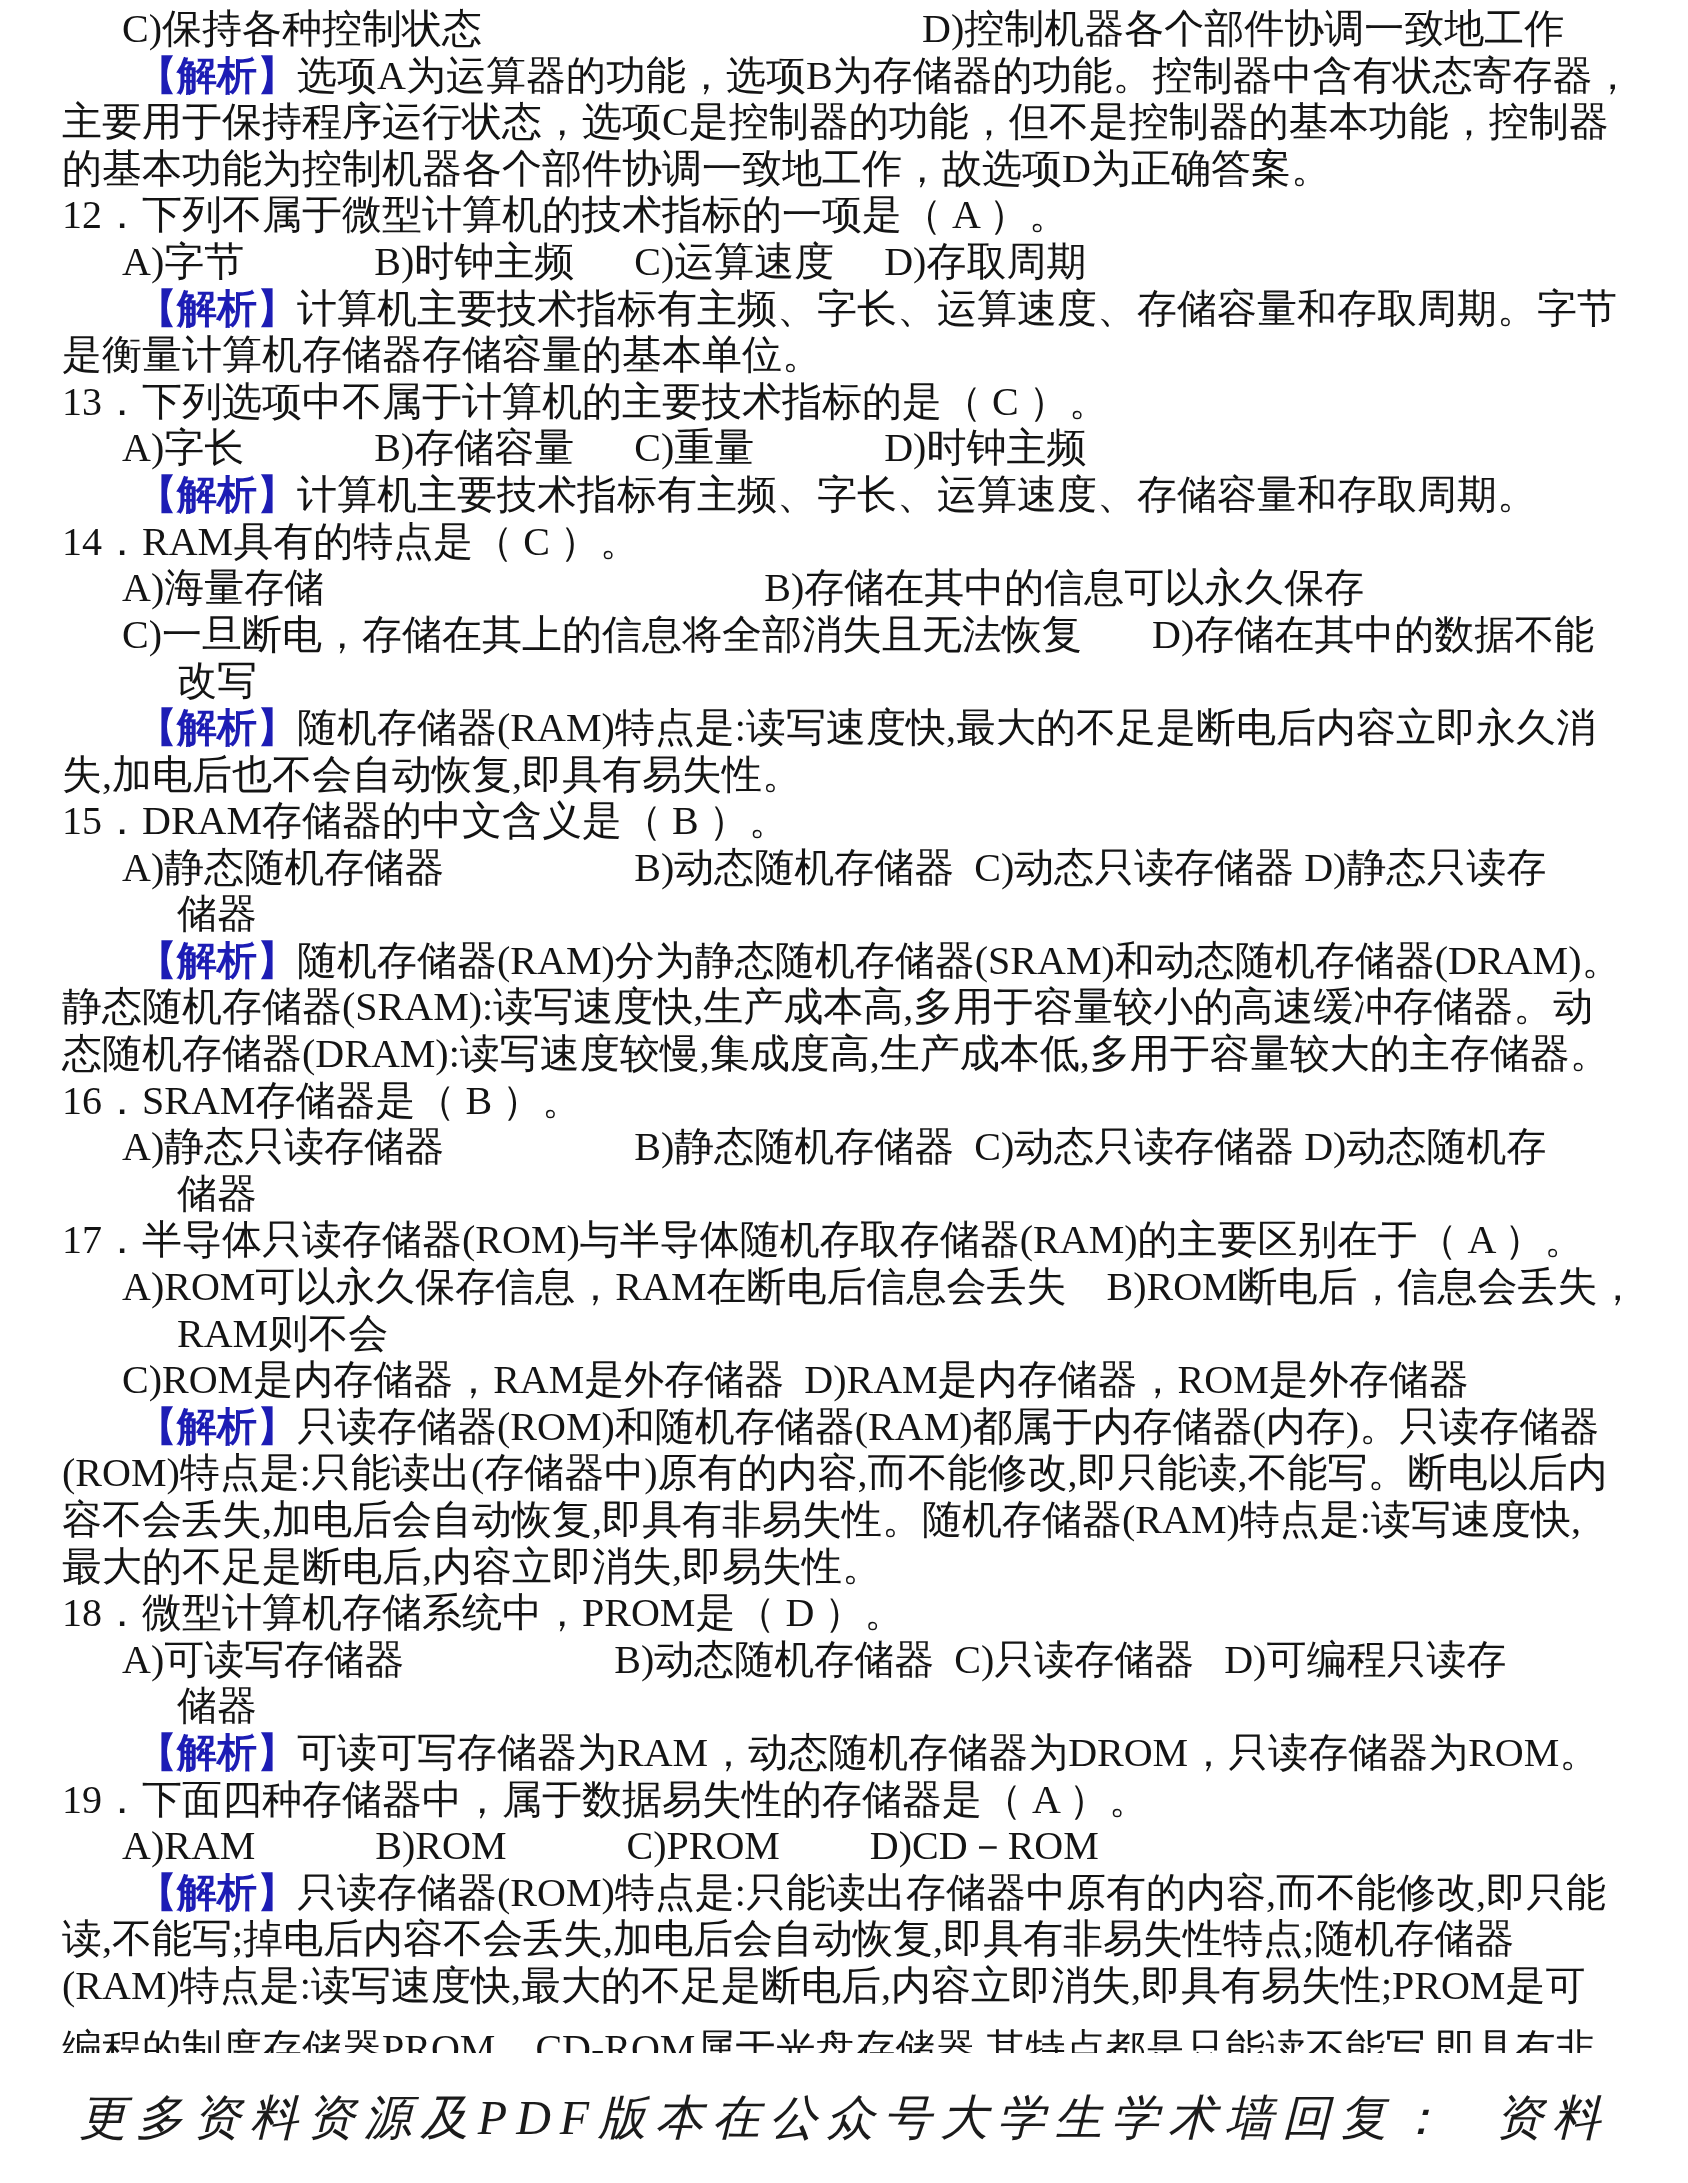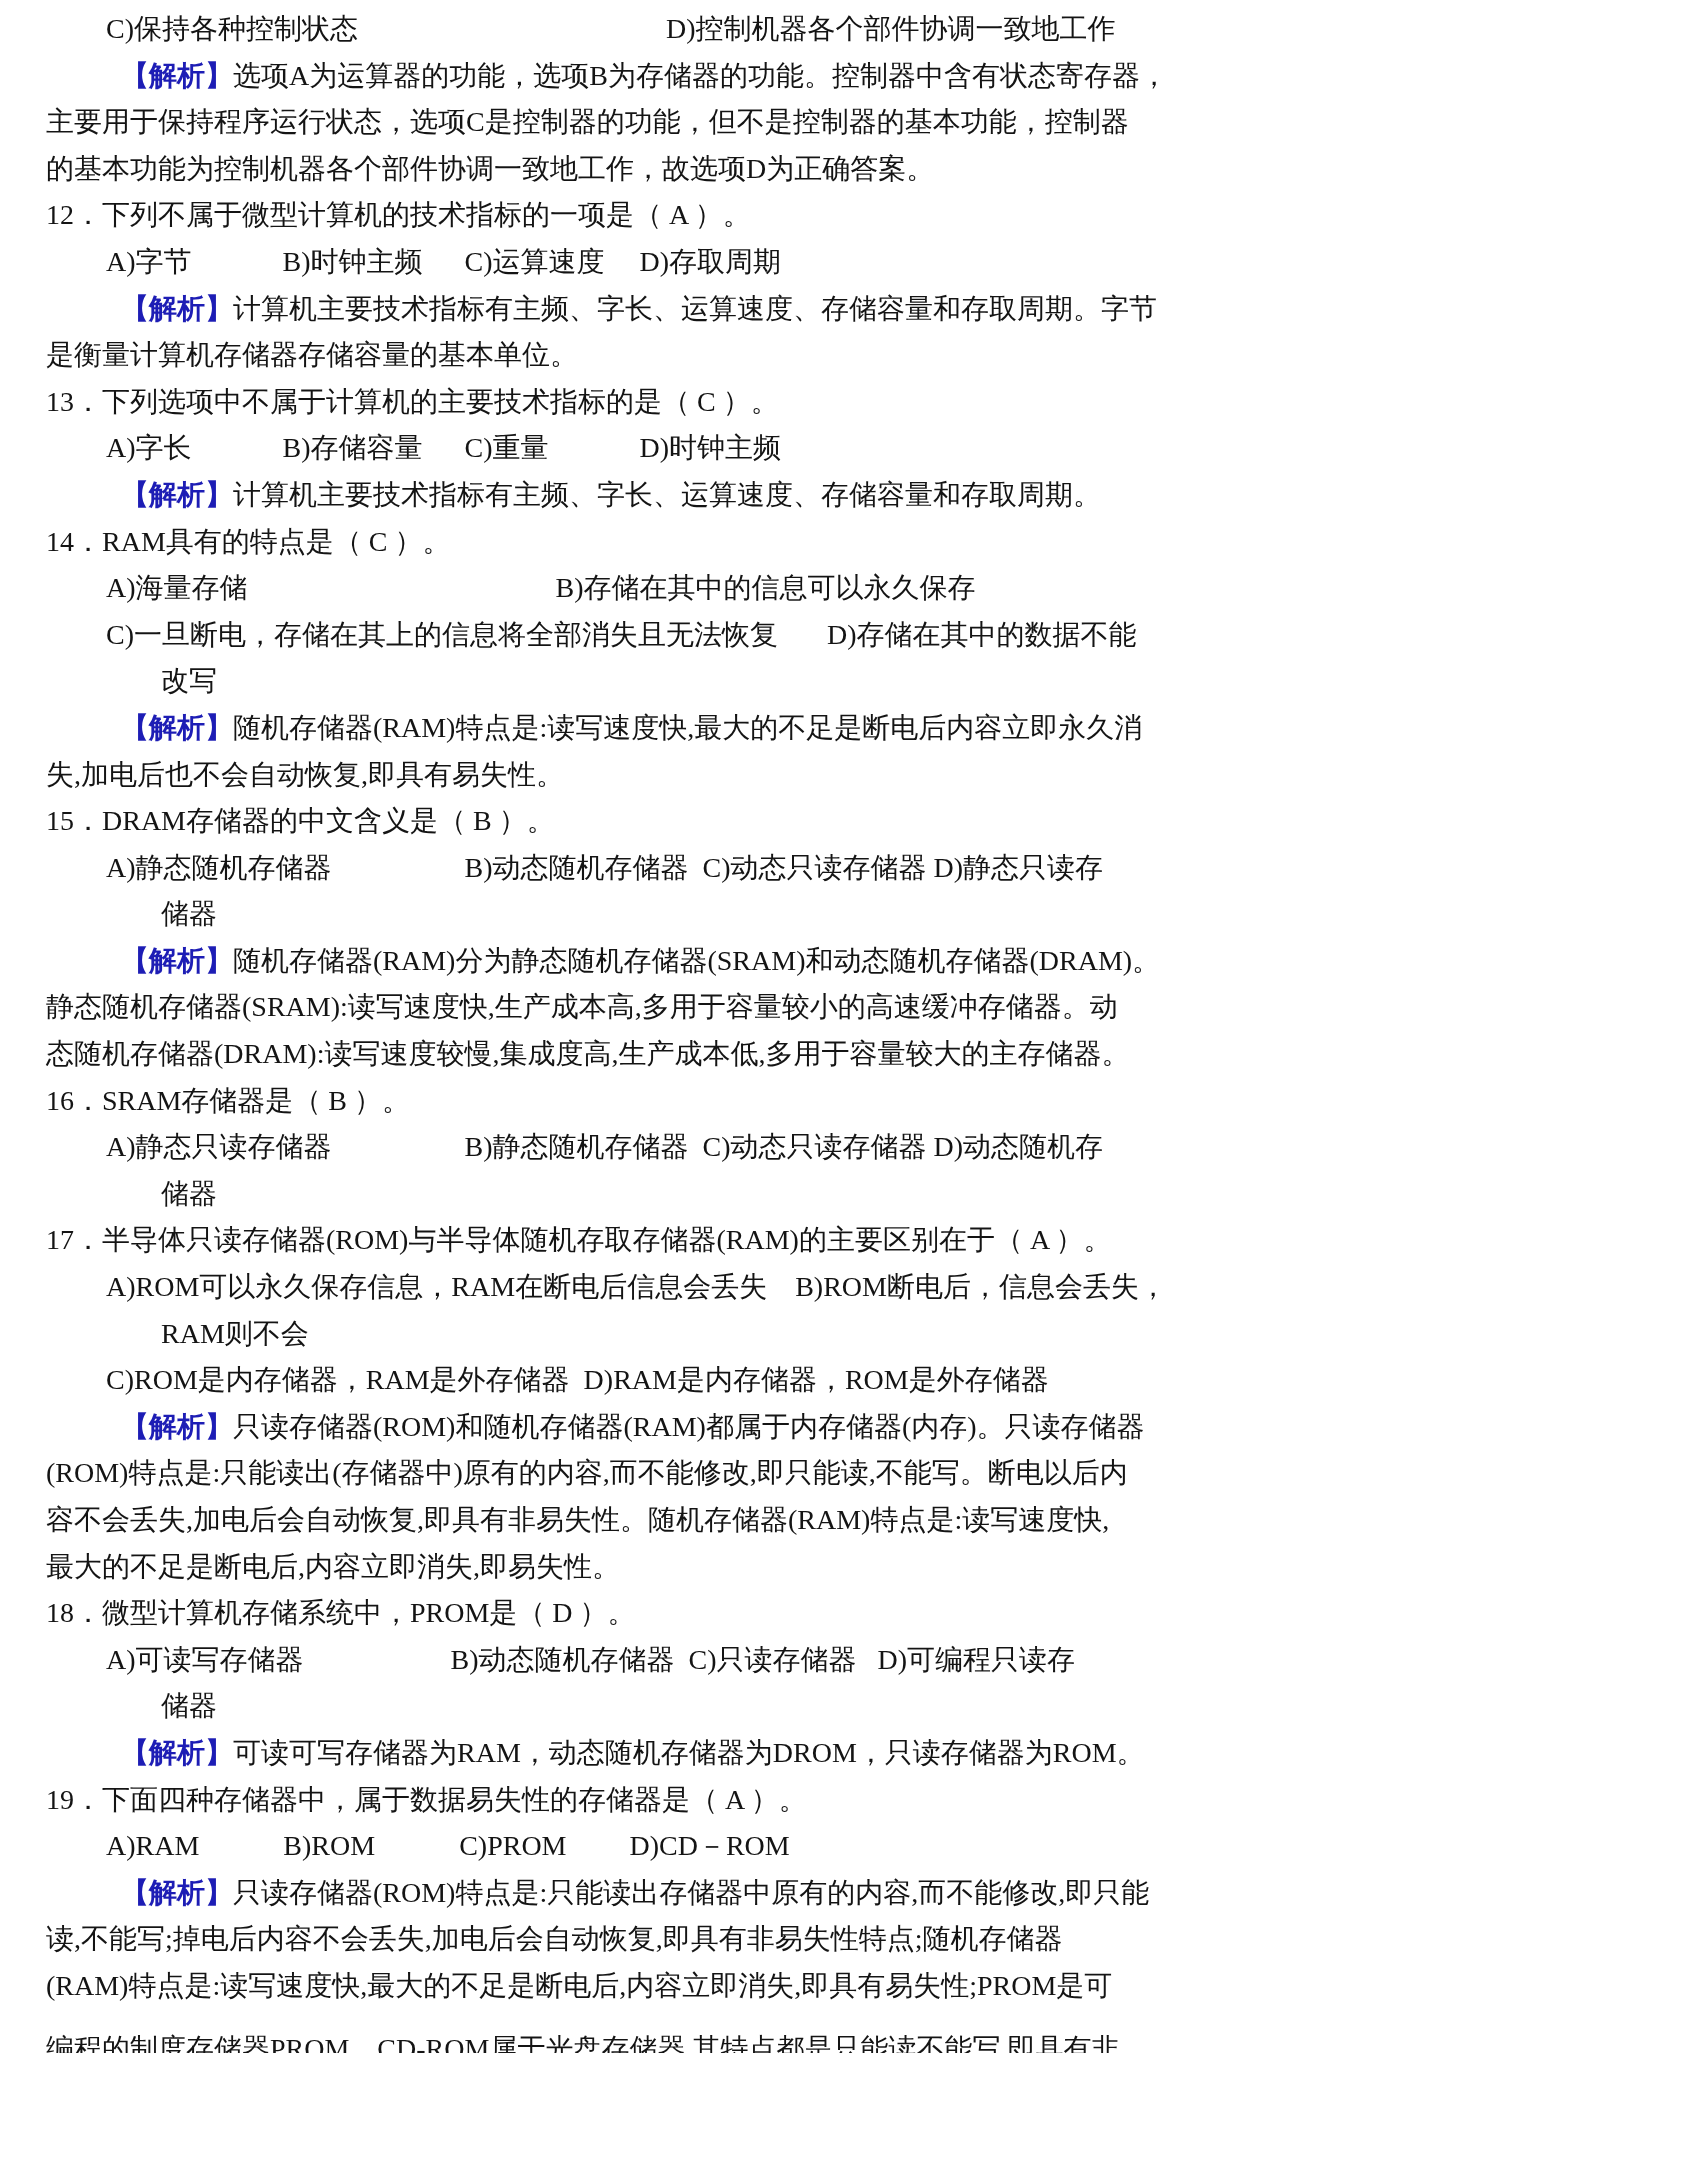--- a/index.html
+++ b/index.html
@@ -4,35 +4,36 @@
 <style>
   :root { --ink:#141414; --blue:#1d1db5; --bg:#ffffff; }
   * { margin:0; padding:0; box-sizing:border-box; }
   html,body { width:1688px; height:2183px; background:var(--bg); overflow:hidden; }
   .page {
     position:relative; width:1688px; height:2183px;
     font-family:"Liberation Serif","DejaVu Serif",serif;
     color:var(--ink); background:var(--bg);
   }
   .textblock {
-    padding:6px 42px 0 46px;
-    font-size:28px; line-height:46.6px;
+    padding:6px 42px 0 62px;
+    font-size:40px; line-height:46.6px;
     white-space:pre-wrap; word-break:break-all;
   }
   .line { height:46.6px; }
   .line.kind-options      { padding-left:60px; }
   .line.kind-analysis     { padding-left:75px; }
   .line.kind-continuation { padding-left:115px; }
   .line.clipped { height:27px; overflow:hidden;margin-top:16px; }
   .analysis-label { color:var(--blue); font-weight:600;margin-top:20px; }
   .footer {
     position:absolute; top:2086px; left:0; width:100%;
     text-align:center; font-size:48px; font-style:italic;
     letter-spacing:9px; color:#1b1b1b; white-space:pre;
     font-family:"Liberation Serif","DejaVu Serif",serif;
   }
 </style>
 </head>
 <body>
 
 <div class="page">
   <div class="textblock" id="doc"><div class="line kind-options"><span>C)保持各种控制状态                                            D)控制机器各个部件协调一致地工作</span></div><div class="line kind-analysis"><span class="analysis-label">【解析】</span><span>选项A为运算器的功能，选项B为存储器的功能。控制器中含有状态寄存器，</span></div><div class="line kind-body"><span>主要用于保持程序运行状态，选项C是控制器的功能，但不是控制器的基本功能，控制器</span></div><div class="line kind-body"><span>的基本功能为控制机器各个部件协调一致地工作，故选项D为正确答案。</span></div><div class="line kind-question"><span>12．下列不属于微型计算机的技术指标的一项是（ A ）。</span></div><div class="line kind-options"><span>A)字节             B)时钟主频      C)运算速度     D)存取周期</span></div><div class="line kind-analysis"><span class="analysis-label">【解析】</span><span>计算机主要技术指标有主频、字长、运算速度、存储容量和存取周期。字节</span></div><div class="line kind-body"><span>是衡量计算机存储器存储容量的基本单位。</span></div><div class="line kind-question"><span>13．下列选项中不属于计算机的主要技术指标的是（ C ）。</span></div><div class="line kind-options"><span>A)字长             B)存储容量      C)重量             D)时钟主频</span></div><div class="line kind-analysis"><span class="analysis-label">【解析】</span><span>计算机主要技术指标有主频、字长、运算速度、存储容量和存取周期。</span></div><div class="line kind-question"><span>14．RAM具有的特点是（ C ）。</span></div><div class="line kind-options"><span>A)海量存储                                            B)存储在其中的信息可以永久保存</span></div><div class="line kind-options"><span>C)一旦断电，存储在其上的信息将全部消失且无法恢复       D)存储在其中的数据不能</span></div><div class="line kind-continuation"><span>改写</span></div><div class="line kind-analysis"><span class="analysis-label">【解析】</span><span>随机存储器(RAM)特点是:读写速度快,最大的不足是断电后内容立即永久消</span></div><div class="line kind-body"><span>失,加电后也不会自动恢复,即具有易失性。</span></div><div class="line kind-question"><span>15．DRAM存储器的中文含义是（ B ）。</span></div><div class="line kind-options"><span>A)静态随机存储器                   B)动态随机存储器  C)动态只读存储器 D)静态只读存</span></div><div class="line kind-continuation"><span>储器</span></div><div class="line kind-analysis"><span class="analysis-label">【解析】</span><span>随机存储器(RAM)分为静态随机存储器(SRAM)和动态随机存储器(DRAM)。</span></div><div class="line kind-body"><span>静态随机存储器(SRAM):读写速度快,生产成本高,多用于容量较小的高速缓冲存储器。动</span></div><div class="line kind-body"><span>态随机存储器(DRAM):读写速度较慢,集成度高,生产成本低,多用于容量较大的主存储器。</span></div><div class="line kind-question"><span>16．SRAM存储器是（ B ）。</span></div><div class="line kind-options"><span>A)静态只读存储器                   B)静态随机存储器  C)动态只读存储器 D)动态随机存</span></div><div class="line kind-continuation"><span>储器</span></div><div class="line kind-question"><span>17．半导体只读存储器(ROM)与半导体随机存取存储器(RAM)的主要区别在于（ A ）。</span></div><div class="line kind-options"><span>A)ROM可以永久保存信息，RAM在断电后信息会丢失    B)ROM断电后，信息会丢失，</span></div><div class="line kind-continuation"><span>RAM则不会</span></div><div class="line kind-options"><span>C)ROM是内存储器，RAM是外存储器  D)RAM是内存储器，ROM是外存储器</span></div><div class="line kind-analysis"><span class="analysis-label">【解析】</span><span>只读存储器(ROM)和随机存储器(RAM)都属于内存储器(内存)。只读存储器</span></div><div class="line kind-body"><span>(ROM)特点是:只能读出(存储器中)原有的内容,而不能修改,即只能读,不能写。断电以后内</span></div><div class="line kind-body"><span>容不会丢失,加电后会自动恢复,即具有非易失性。随机存储器(RAM)特点是:读写速度快,</span></div><div class="line kind-body"><span>最大的不足是断电后,内容立即消失,即易失性。</span></div><div class="line kind-question"><span>18．微型计算机存储系统中，PROM是（ D ）。</span></div><div class="line kind-options"><span>A)可读写存储器                     B)动态随机存储器  C)只读存储器   D)可编程只读存</span></div><div class="line kind-continuation"><span>储器</span></div><div class="line kind-analysis"><span class="analysis-label">【解析】</span><span>可读可写存储器为RAM，动态随机存储器为DROM，只读存储器为ROM。</span></div><div class="line kind-question"><span>19．下面四种存储器中，属于数据易失性的存储器是（ A ）。</span></div><div class="line kind-options"><span>A)RAM            B)ROM            C)PROM         D)CD－ROM</span></div><div class="line kind-analysis"><span class="analysis-label">【解析】</span><span>只读存储器(ROM)特点是:只能读出存储器中原有的内容,而不能修改,即只能</span></div><div class="line kind-body"><span>读,不能写;掉电后内容不会丢失,加电后会自动恢复,即具有非易失性特点;随机存储器</span></div><div class="line kind-body"><span>(RAM)特点是:读写速度快,最大的不足是断电后,内容立即消失,即具有易失性;PROM是可</span></div><div class="line kind-body clipped"><span>编程的制度存储器PROM，CD-ROM属于光盘存储器,其特点都是只能读不能写,即具有非</span></div></div>
+  <div class="footer">更多资料资源及PDF版本在公众号大学生学术墙回复：  资料</div>
 </div>
 
 </body></html>

